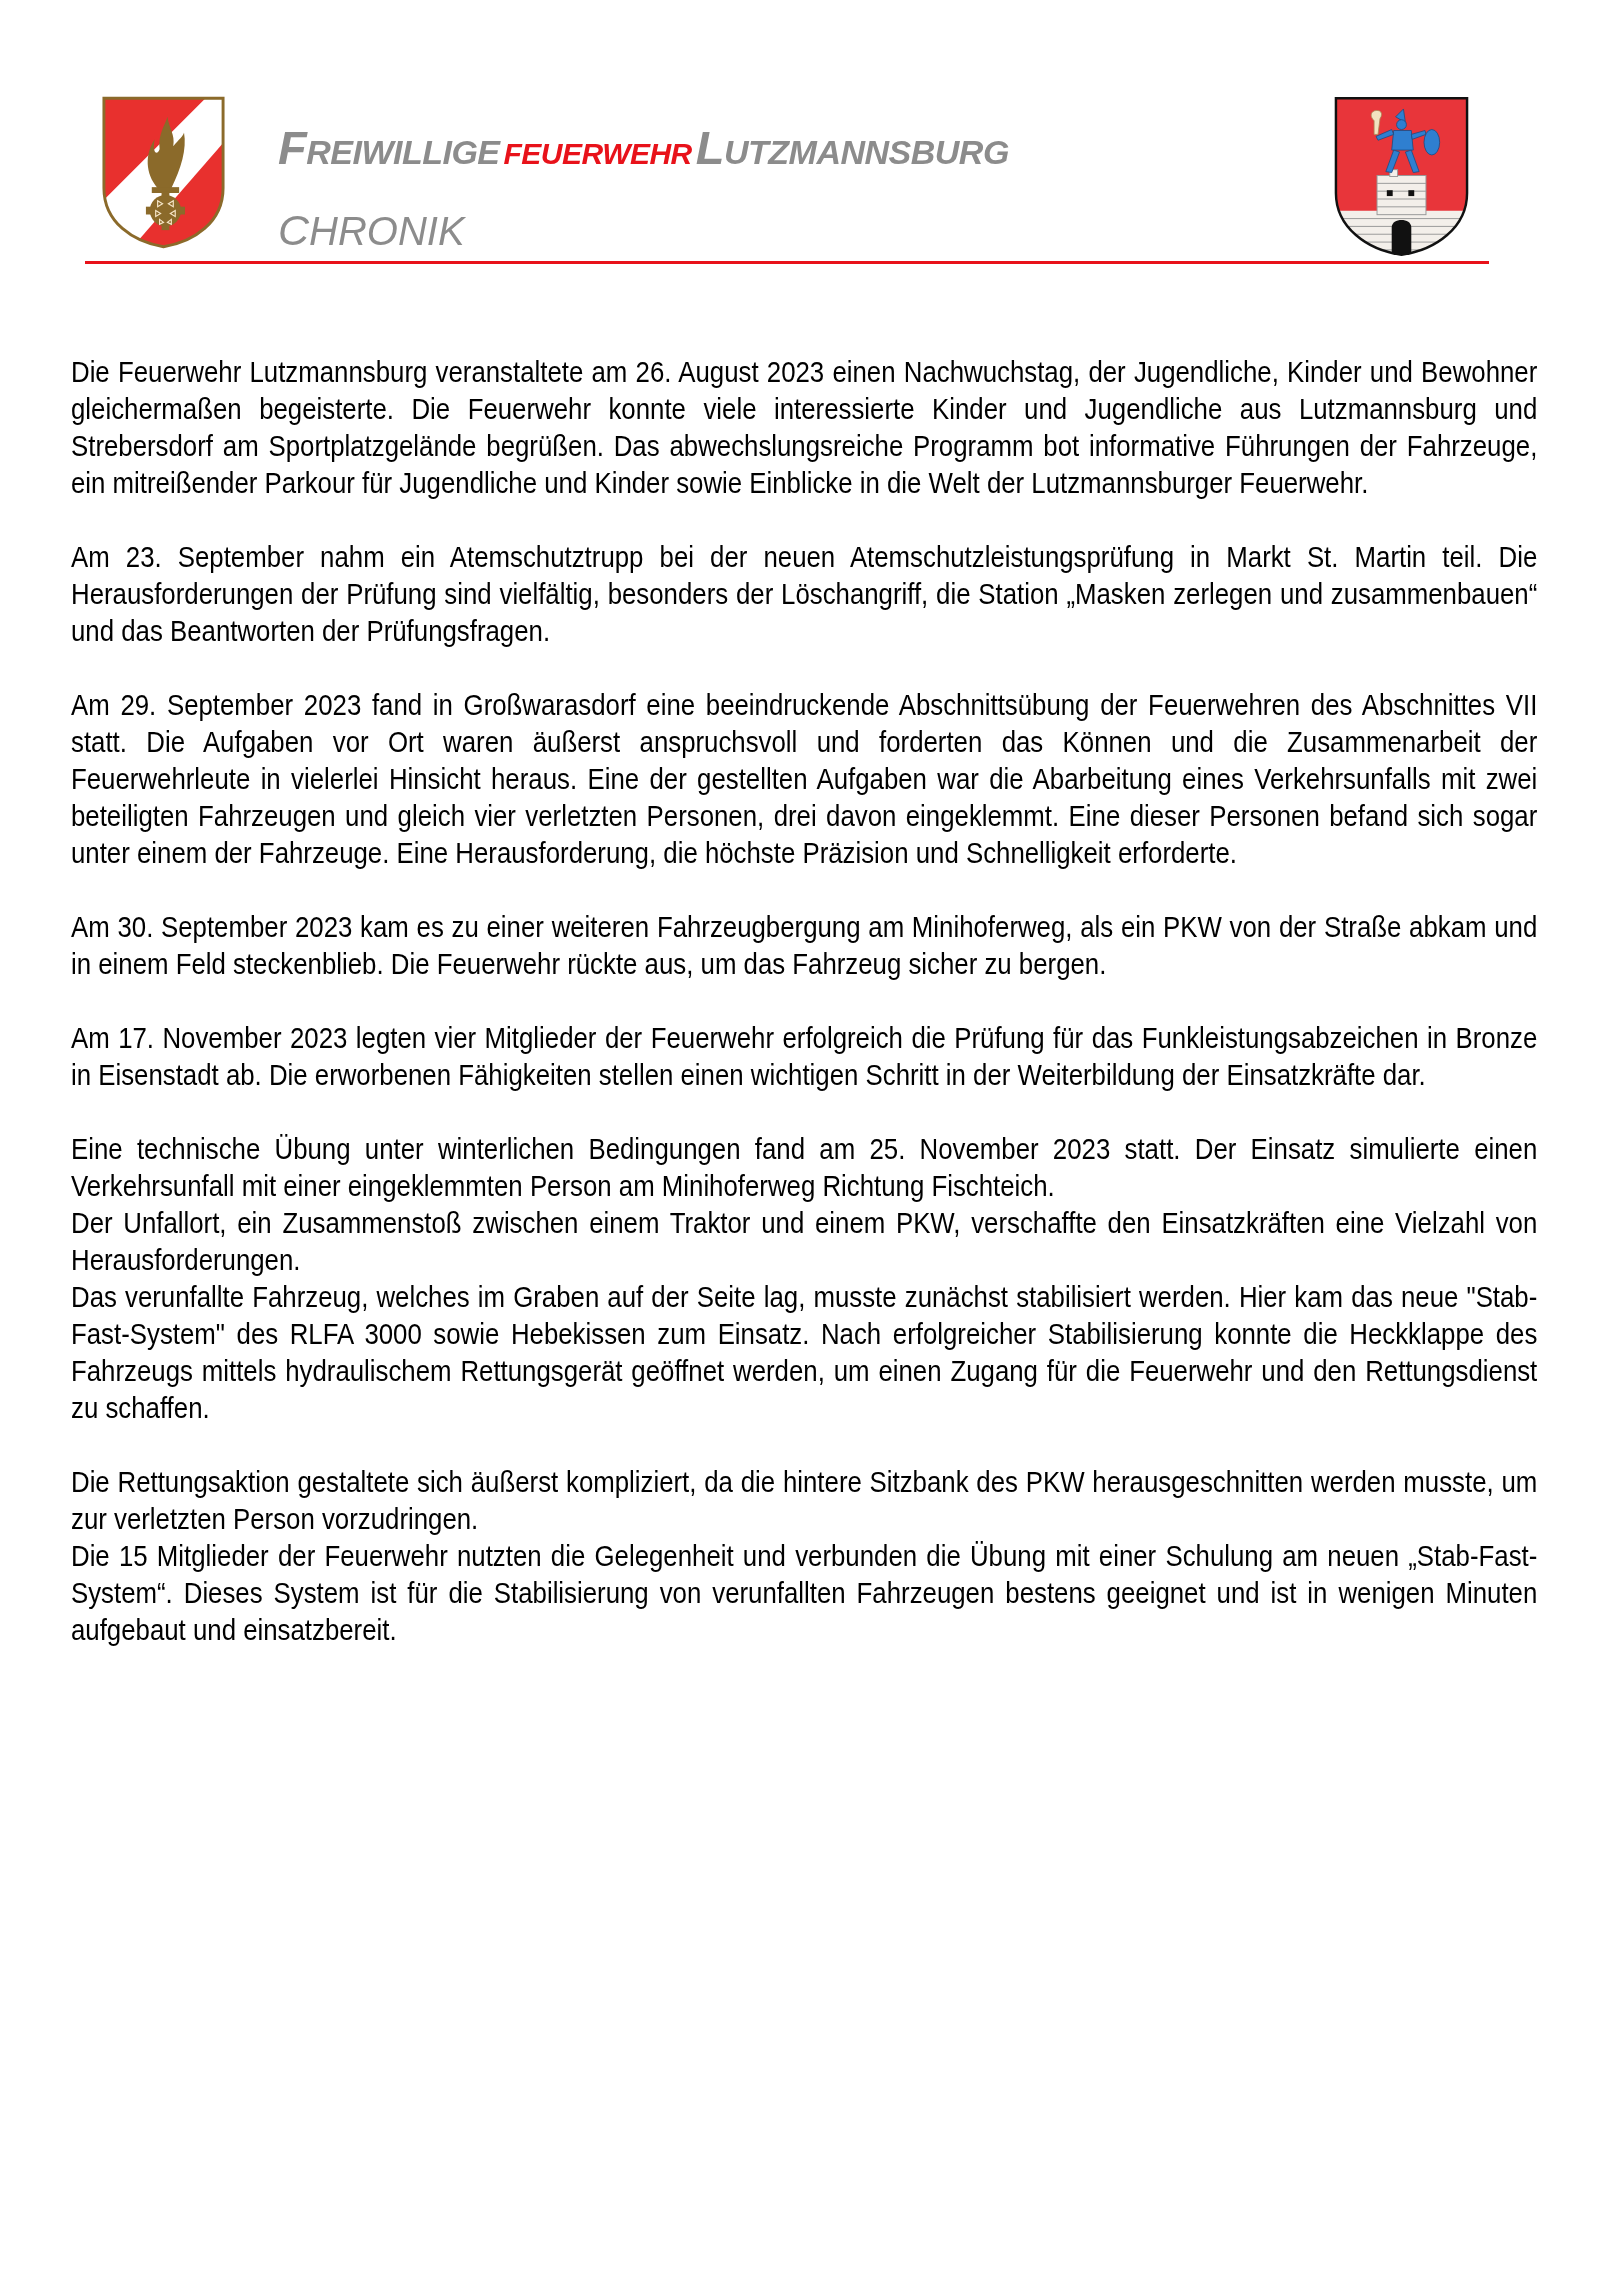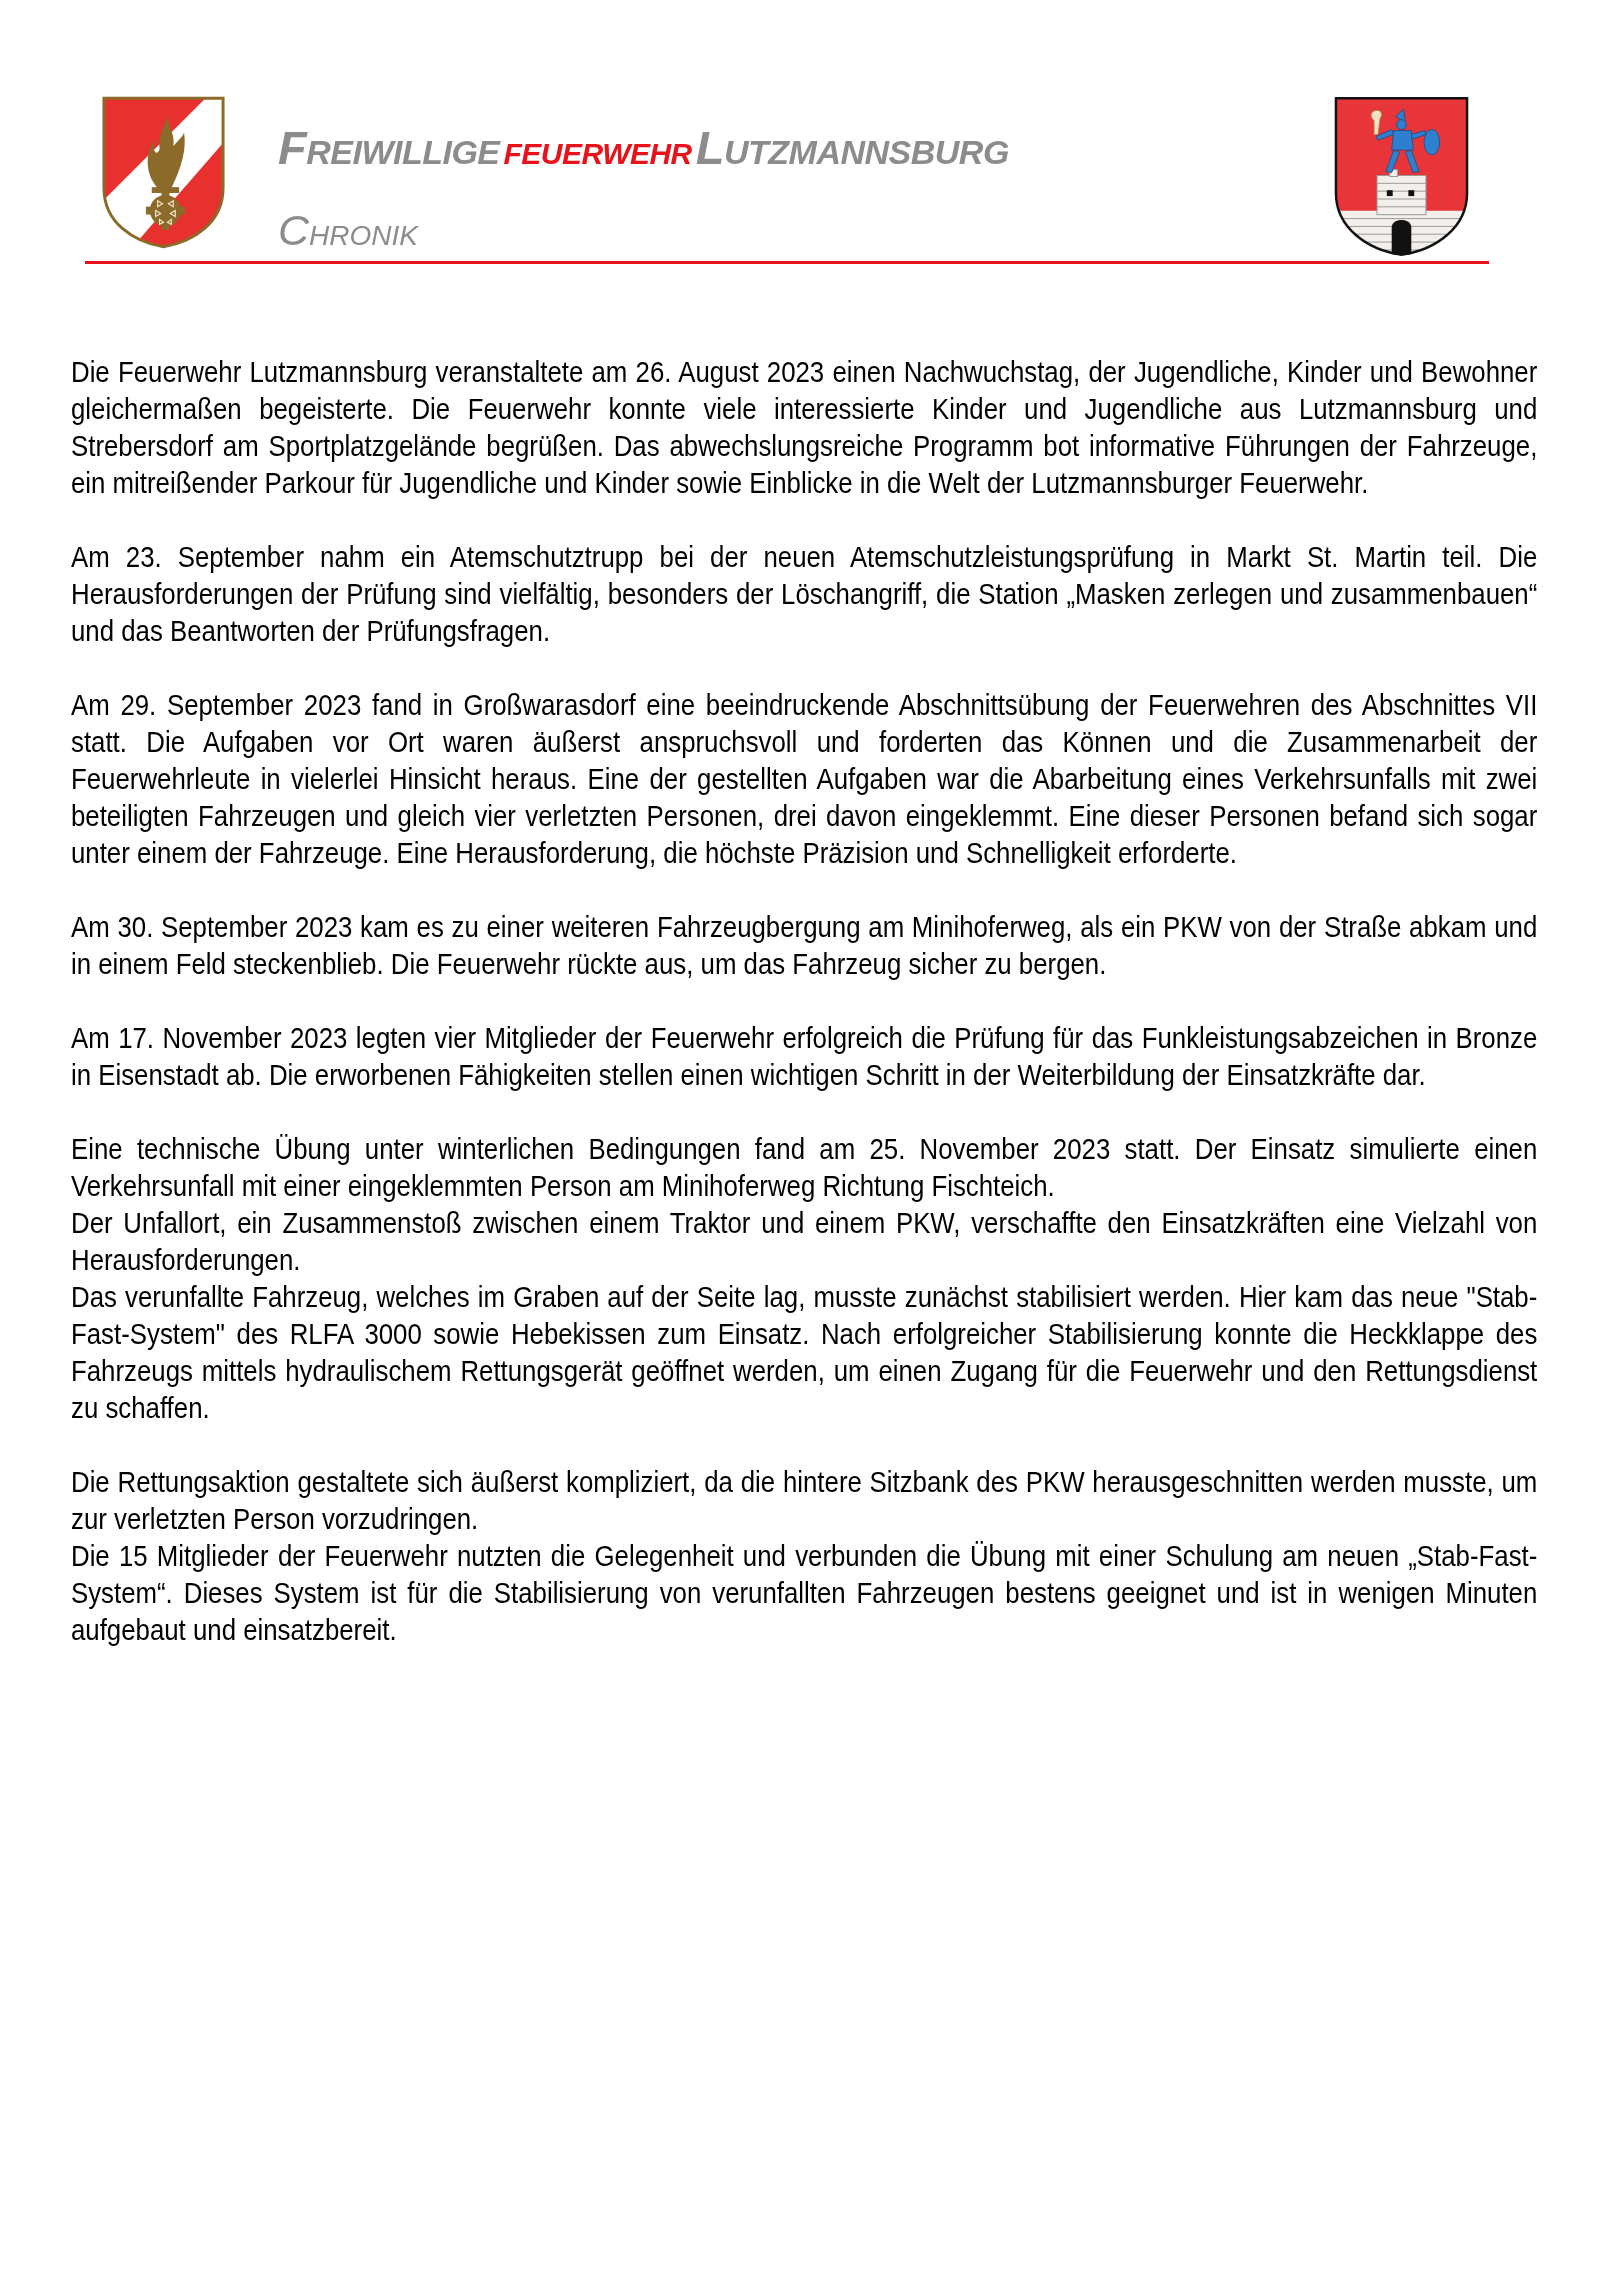--- a/index.html
+++ b/index.html
@@ -13,21 +13,21 @@
   }
   .title-line .sc { font-size: 34px; margin-top: 36px; }
   .title-line .big { font-size: 47px; }
   .title-line .red { color: #e8121a; font-size: 30px; }
   .subtitle {
     position: absolute; left: 278px; top: 206px;
     font-family: "Liberation Sans", sans-serif; font-style: italic;
     color: #8c8c8c; white-space: nowrap;
   }
   .subtitle .big { font-size: 43px; }
-  .subtitle .sc { font-size: 28px; }
+  .subtitle .sc { font-size: 40px; }
   .rule { position: absolute; left: 85px; top: 261px; width: 1404px; height: 2.9px; background: #e8121a; }
   .body-text {
     position: absolute; left: 71px; top: 353px; width: 1466px;
     font-family: "Liberation Sans", sans-serif; font-size: 30px; line-height: 37px;
     color: #000; text-align: justify;
     transform: scaleX(0.86); transform-origin: left top;
     width: 1705px;
   }
   .body-text p { margin: 0; }
   .gap { height: 37px; }

